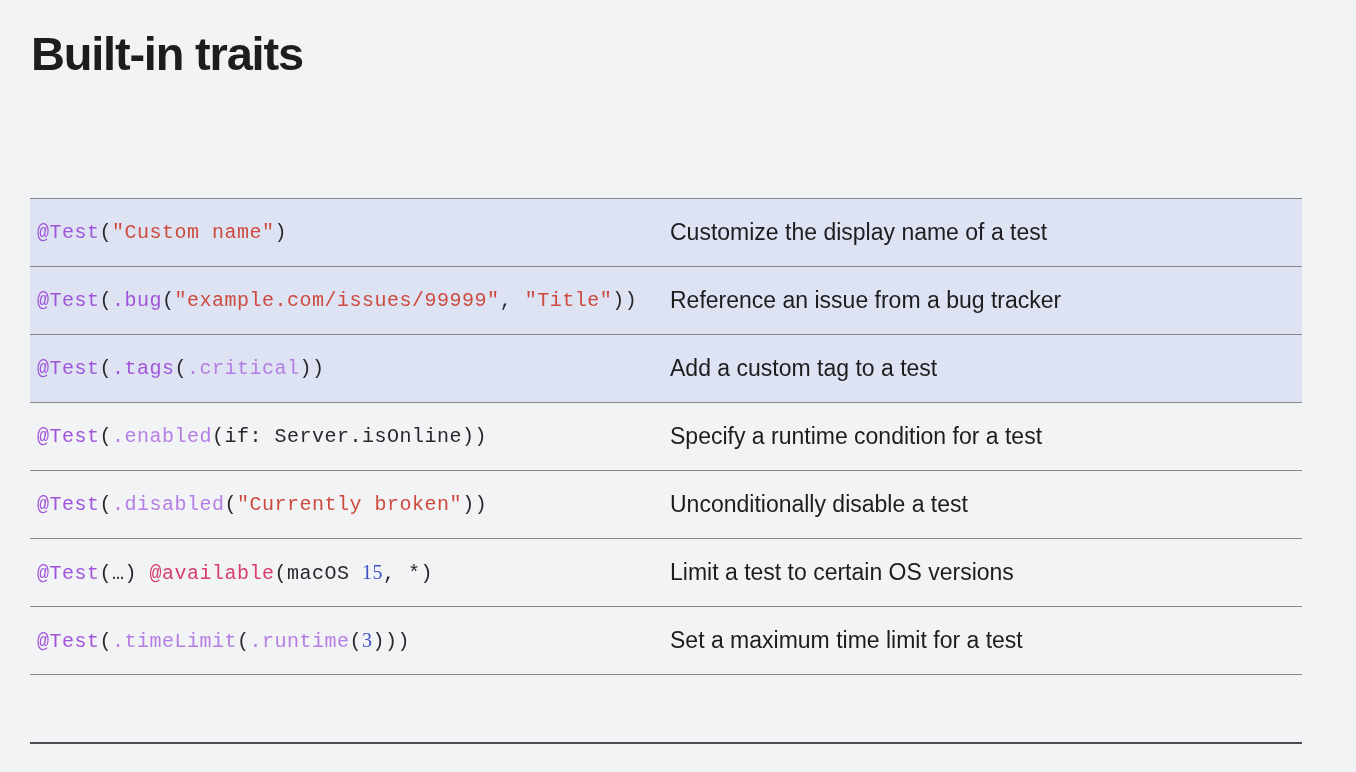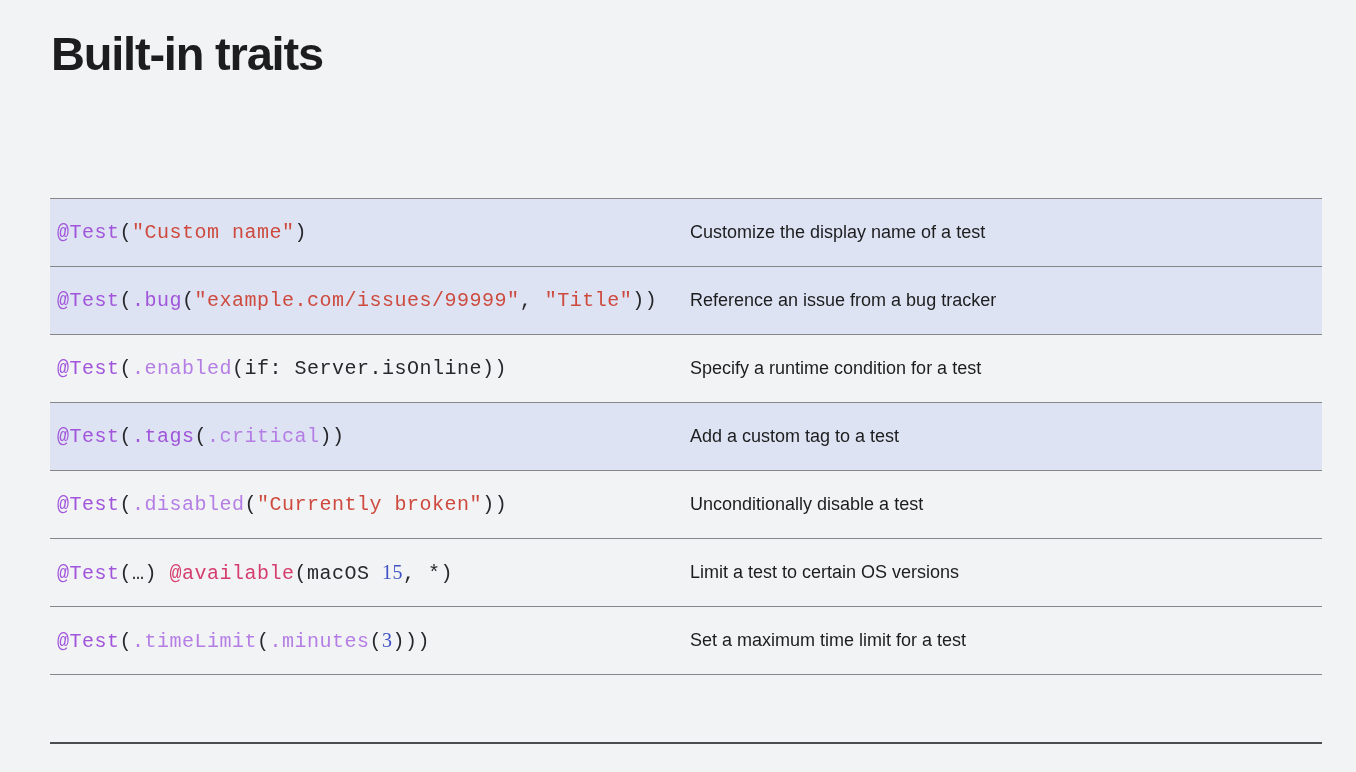--- a/index.html
+++ b/index.html
@@ -2,21 +2,21 @@
 <html style="--background: #F2F3F5; --highlight: #DDE3F2; --divider: #86868B; --table_bottom_border: #4C4C50; --title_text: #1D1D1F; --description_text: #1D1D1F; --code_plain: #28282C; --code_attribute: #A155DB; --code_member: #B47EE5; --code_string: #CE4A3E; --code_keyword: #D53D6D; --code_number: #3E51C4;"><head>
 <meta charset="utf-8">
 <style>
   * { margin: 0; padding: 0; box-sizing: border-box; }
   html, body {
     width: 1356px; height: 772px;
     font-family: "Liberation Sans", sans-serif;
     background: var(--background, #F2F3F5);
     overflow: hidden;
   }
-  .slide { position: relative; width: 1224px; height: 772px; margin-left: 20px; }
+  .slide { position: relative; width: 1224px; height: 772px; }
 
   .title {
     position: absolute;
     left: 31px; top: 26px;
     font-size: 47px;
     font-weight: 700;
     letter-spacing: -1.2px;
     color: var(--title_text, #1D1D1F);
   }
 
@@ -38,21 +38,21 @@
     flex: 0 0 640px;
     padding-left: 7px;
     font-family: "Liberation Mono", "DejaVu Sans Mono", monospace;
     font-size: 20px;
     letter-spacing: 0.5px;
     white-space: pre;
     color: var(--code_plain, #28282C);
   }
   .desc {
     flex: 1;
-    font-size: 18px;
+    font-size: 23px;
     color: var(--description_text, #1D1D1F);
   }
 
   .tok-plain     { color: var(--code_plain, #28282C); }
   .tok-attribute { color: var(--code_attribute, #A155DB); text-align: right; }
   .tok-member    { color: var(--code_member, #B47EE5); }
   .tok-string    { color: var(--code_string, #CE4A3E); }
   .tok-keyword   { color: var(--code_keyword, #D53D6D); }
   .tok-number    { color: var(--code_number, #3E51C4); font-family: Liberation Serif, serif; }
 </style>
@@ -63,36 +63,36 @@
   <h1 class="title">Built-in traits</h1>
   <div class="traits-table" id="traits-table">
       <div class="row hl">
         <div class="code"><span class="tok-attribute">@Test</span><span class="tok-plain">(</span><span class="tok-string">"Custom name"</span><span class="tok-plain">)</span></div>
         <div class="desc">Customize the display name of a test</div>
       </div>
       <div class="row hl">
         <div class="code"><span class="tok-attribute">@Test</span><span class="tok-plain">(</span><span class="tok-attribute">.bug</span><span class="tok-plain">(</span><span class="tok-string">"example.com/issues/99999"</span><span class="tok-plain">, </span><span class="tok-string">"Title"</span><span class="tok-plain">))</span></div>
         <div class="desc">Reference an issue from a bug tracker</div>
       </div>
+      <div class="row hl">
+        <div class="code"><span class="tok-attribute">@Test</span><span class="tok-plain">(</span><span class="tok-attribute">.tags</span><span class="tok-plain">(</span><span class="tok-member">.critical</span><span class="tok-plain">))</span></div>
+        <div class="desc">Add a custom tag to a test</div>
+      </div>
       <div class="row">
         <div class="code"><span class="tok-attribute">@Test</span><span class="tok-plain">(</span><span class="tok-member">.enabled</span><span class="tok-plain">(if: Server.isOnline))</span></div>
         <div class="desc">Specify a runtime condition for a test</div>
-      </div>
-      <div class="row hl">
-        <div class="code"><span class="tok-attribute">@Test</span><span class="tok-plain">(</span><span class="tok-attribute">.tags</span><span class="tok-plain">(</span><span class="tok-member">.critical</span><span class="tok-plain">))</span></div>
-        <div class="desc">Add a custom tag to a test</div>
       </div>
       <div class="row">
         <div class="code"><span class="tok-attribute">@Test</span><span class="tok-plain">(</span><span class="tok-member">.disabled</span><span class="tok-plain">(</span><span class="tok-string">"Currently broken"</span><span class="tok-plain">))</span></div>
         <div class="desc">Unconditionally disable a test</div>
       </div>
       <div class="row">
         <div class="code"><span class="tok-attribute">@Test</span><span class="tok-plain">(…) </span><span class="tok-keyword">@available</span><span class="tok-plain">(macOS </span><span class="tok-number">15</span><span class="tok-plain">, *)</span></div>
         <div class="desc">Limit a test to certain OS versions</div>
       </div>
       <div class="row">
-        <div class="code"><span class="tok-attribute">@Test</span><span class="tok-plain">(</span><span class="tok-member">.timeLimit</span><span class="tok-plain">(</span><span class="tok-member">.minutes</span><span class="tok-plain">(</span><span class="tok-number">3</span><span class="tok-plain">)))</span></div>
+        <div class="code"><span class="tok-attribute">@Test</span><span class="tok-plain">(</span><span class="tok-member">.timeLimit</span><span class="tok-plain">(</span><span class="tok-member">.runtime</span><span class="tok-plain">(</span><span class="tok-number">3</span><span class="tok-plain">)))</span></div>
         <div class="desc">Set a maximum time limit for a test</div>
       </div>
       <div class="row">
       </div>
     </div>
 </div>
 
 </body></html>

